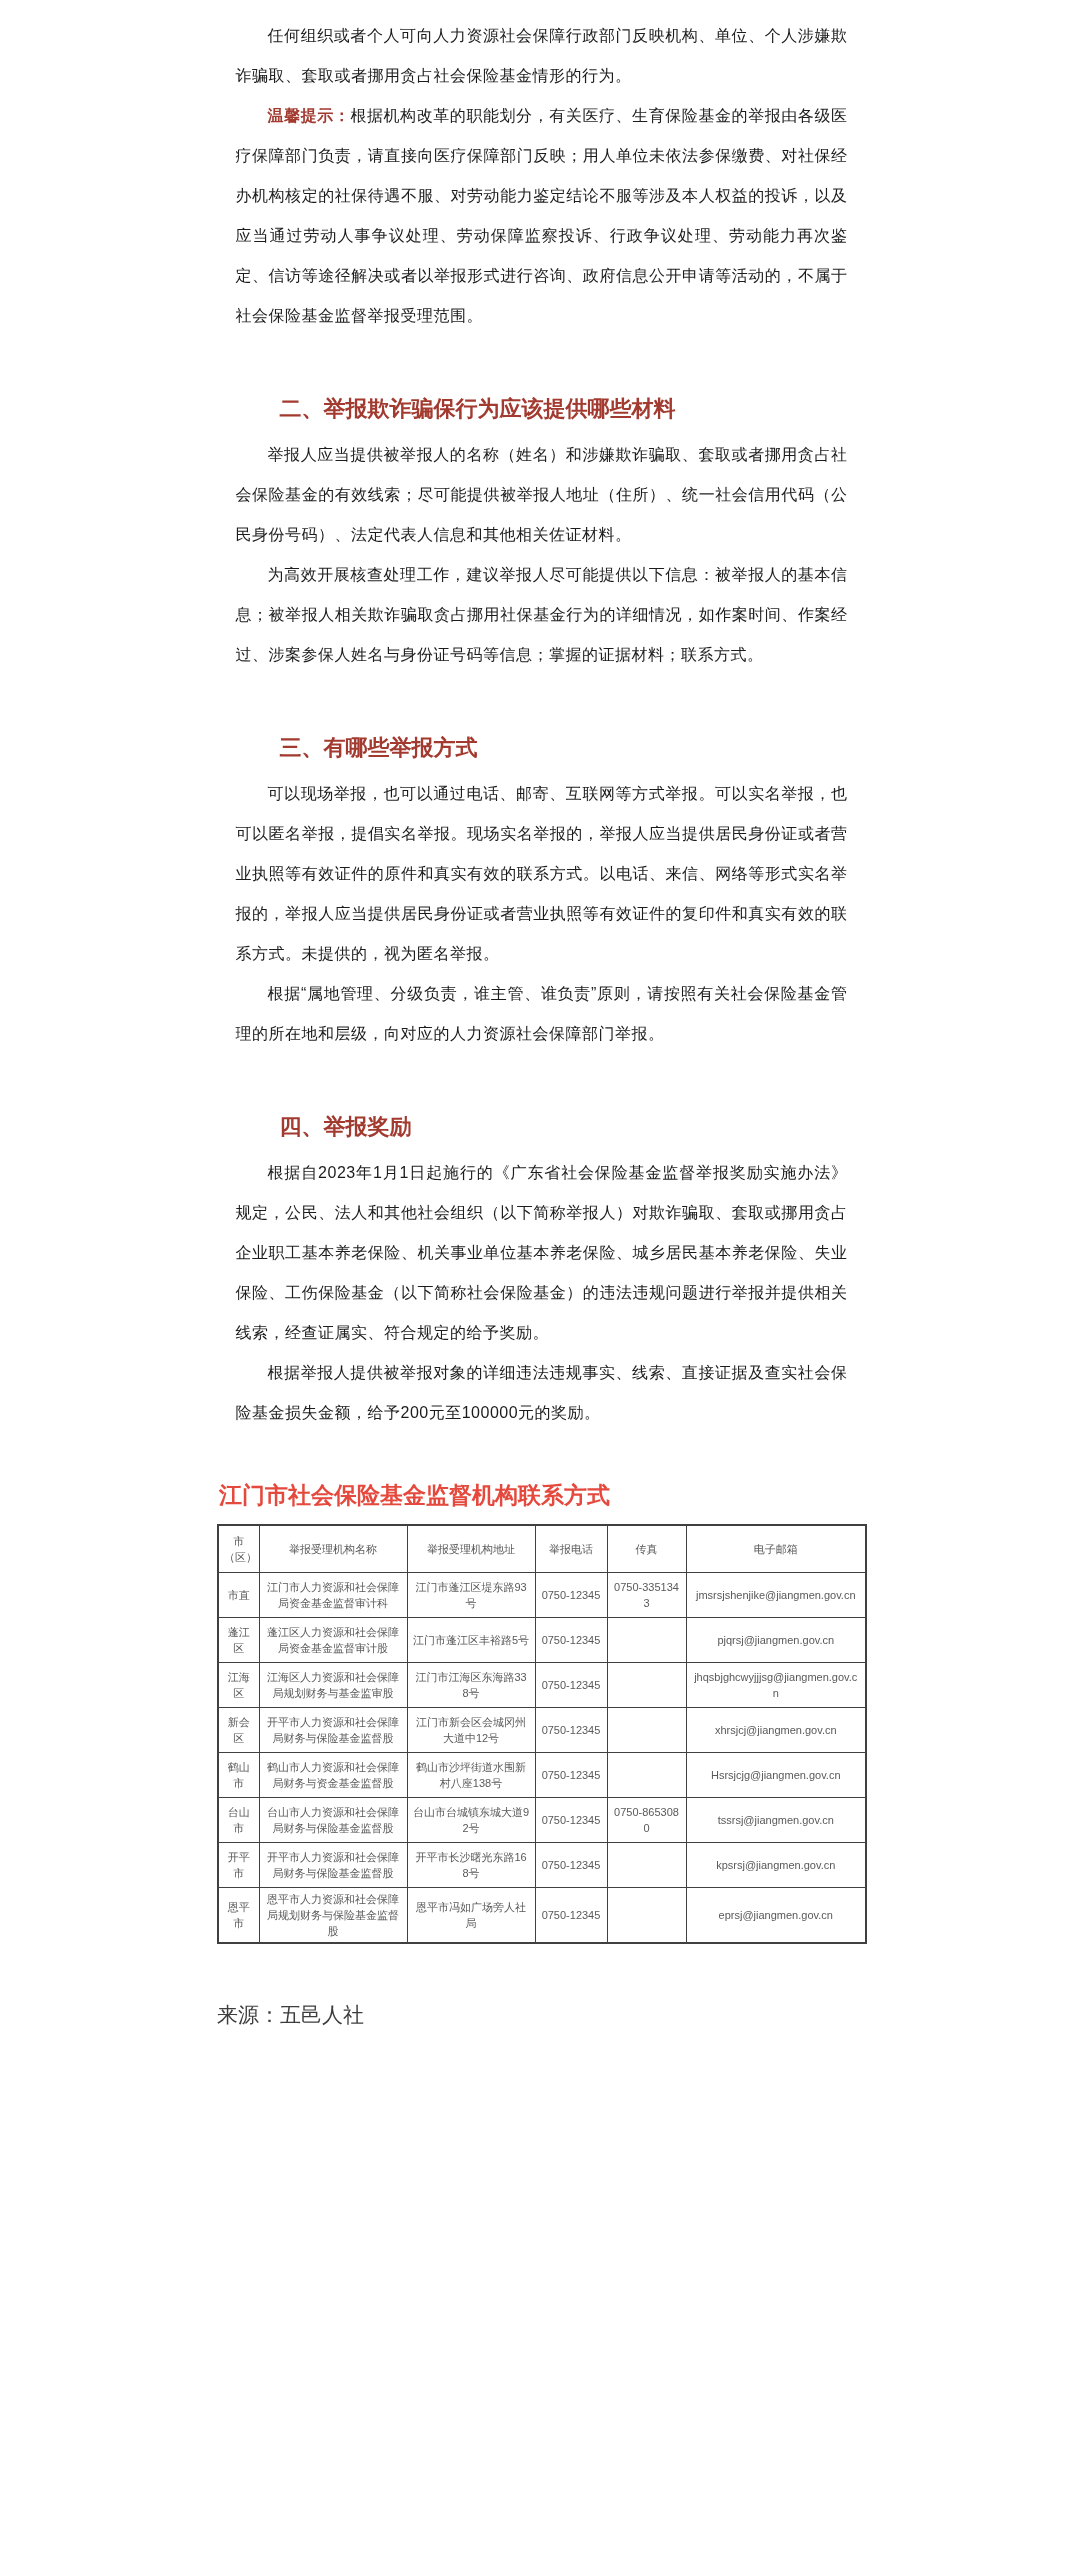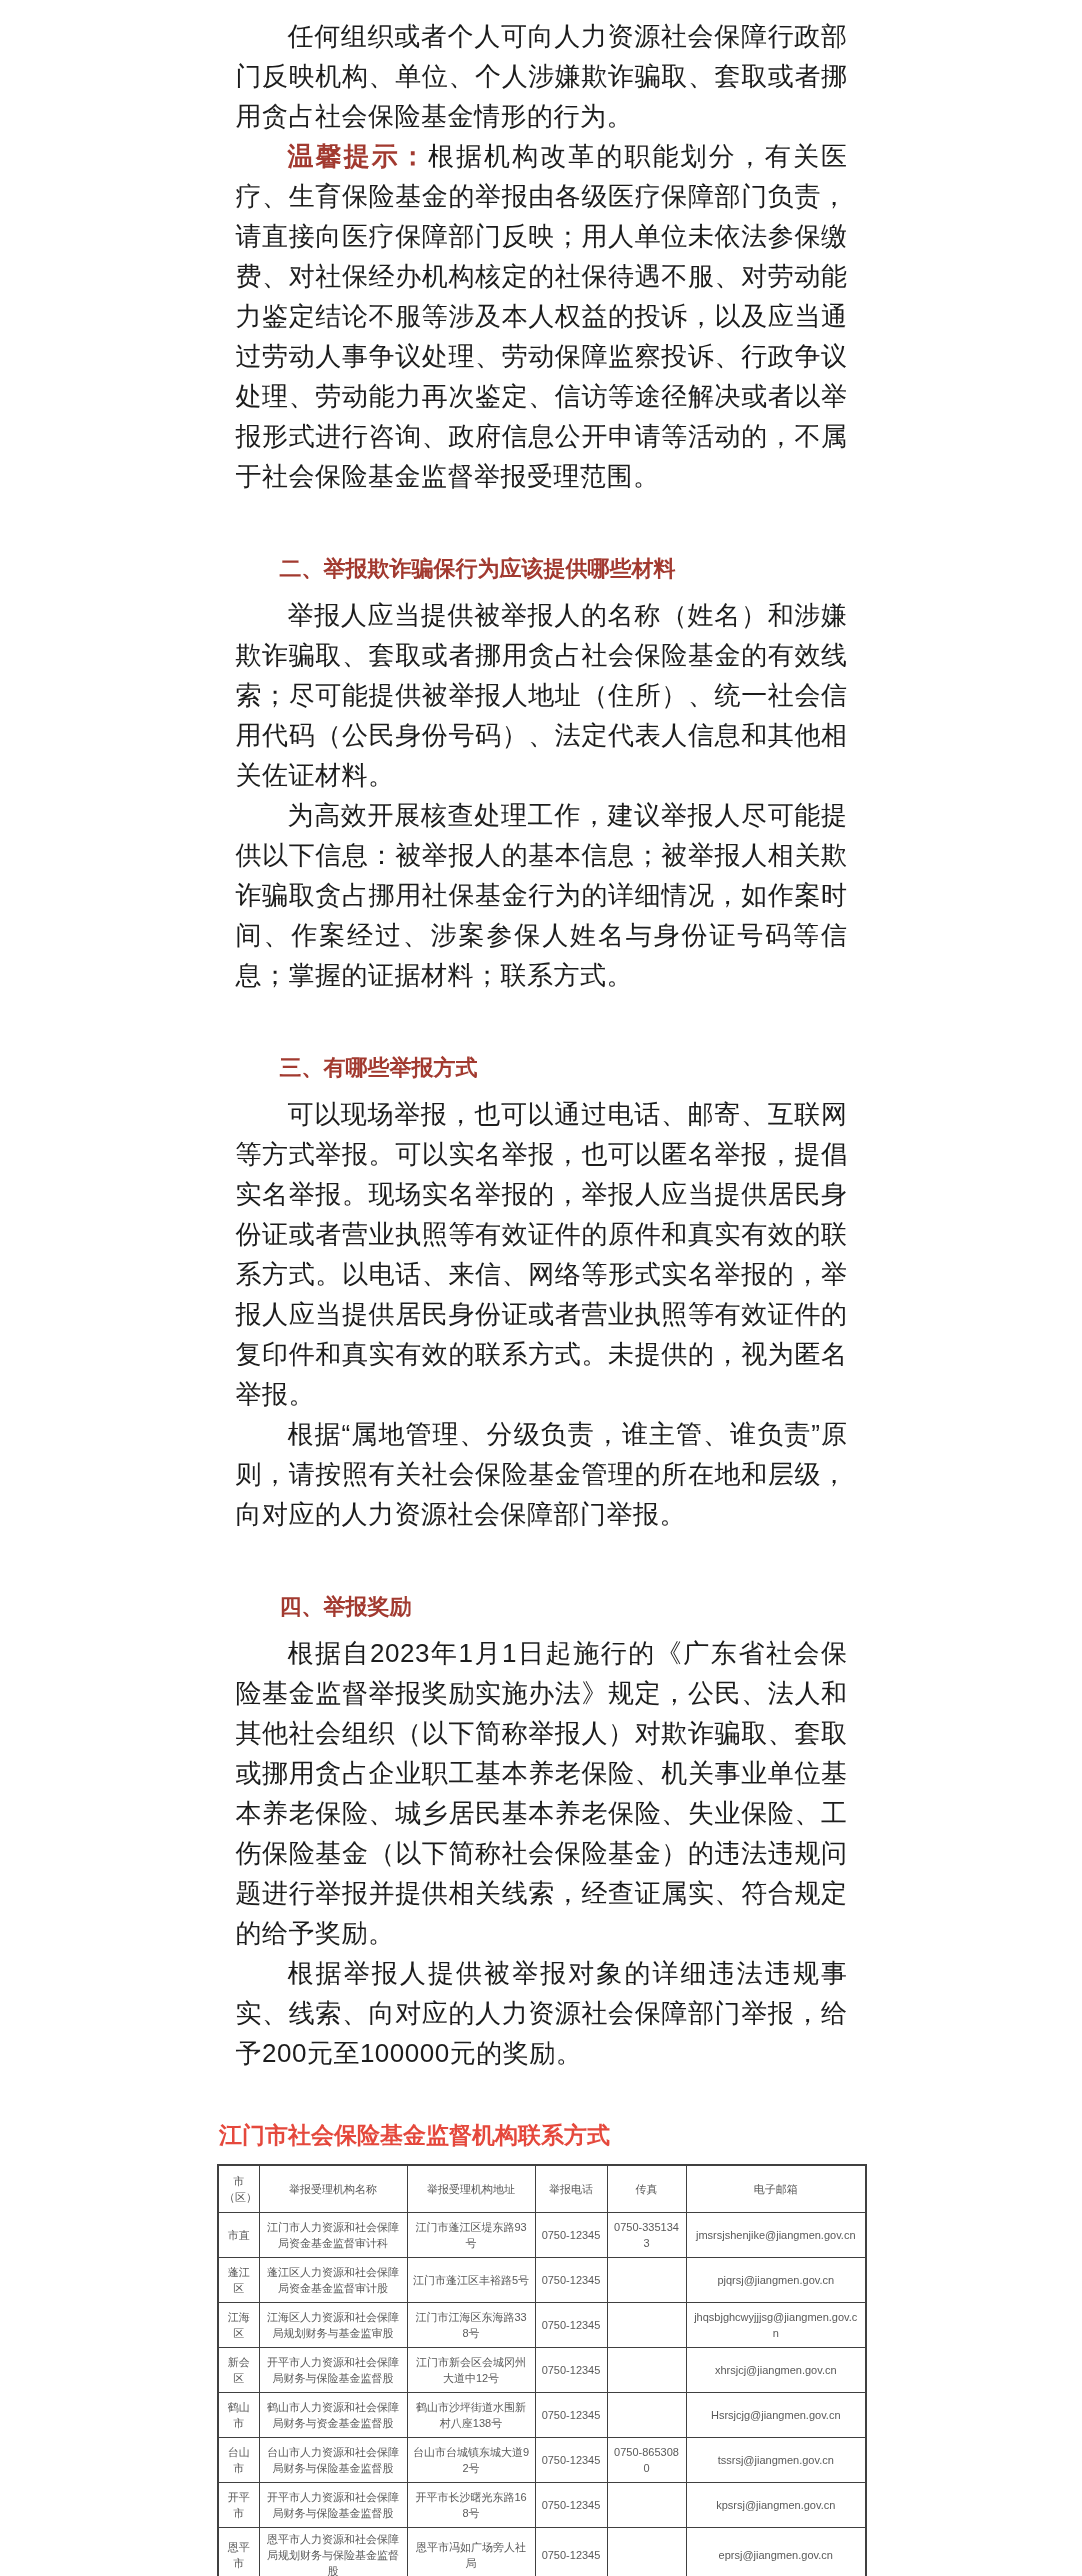--- a/index.html
+++ b/index.html
@@ -28,21 +28,21 @@
   .sec-title{
     font-size:22px;
     line-height:36px;
     font-weight:bold;
     color:var(--section-heading);
     margin:0 0 8px 0;
     text-indent:2em;
   }
   .mt-gap{margin-top:55px;}
   .para{
-    font-size:26px;
+    font-size:16px;
     line-height:40px;
     margin:0;
     text-align:justify;
     text-indent:2em;
     letter-spacing:0.5px;
   }
   .tip-prefix{
     color:var(--section-heading);
     font-weight:bold;
   }
@@ -104,21 +104,21 @@
 
   <section>
     <h2 class="sec-title mt-gap">三、有哪些举报方式</h2>
     <p class="para">可以现场举报，也可以通过电话、邮寄、互联网等方式举报。可以实名举报，也可以匿名举报，提倡实名举报。现场实名举报的，举报人应当提供居民身份证或者营业执照等有效证件的原件和真实有效的联系方式。以电话、来信、网络等形式实名举报的，举报人应当提供居民身份证或者营业执照等有效证件的复印件和真实有效的联系方式。未提供的，视为匿名举报。</p>
     <p class="para">根据“属地管理、分级负责，谁主管、谁负责”原则，请按照有关社会保险基金管理的所在地和层级，向对应的人力资源社会保障部门举报。</p>
   </section>
 
   <section>
     <h2 class="sec-title mt-gap">四、举报奖励</h2>
     <p class="para">根据自2023年1月1日起施行的《广东省社会保险基金监督举报奖励实施办法》规定，公民、法人和其他社会组织（以下简称举报人）对欺诈骗取、套取或挪用贪占企业职工基本养老保险、机关事业单位基本养老保险、城乡居民基本养老保险、失业保险、工伤保险基金（以下简称社会保险基金）的违法违规问题进行举报并提供相关线索，经查证属实、符合规定的给予奖励。</p>
-    <p class="para">根据举报人提供被举报对象的详细违法违规事实、线索、向对应的人力资源社会保障部门举报，给予200元至100000元的奖励。</p>
+    <p class="para">根据举报人提供被举报对象的详细违法违规事实、线索、直接证据及查实社会保险基金损失金额，给予200元至100000元的奖励。</p>
   </section>
 
 </div>
 
 <div class="wide-col">
   <h3 class="table-title">江门市社会保险基金监督机构联系方式</h3>
 
   <table class="contact">
     <colgroup>
       <col style="width:41px">

